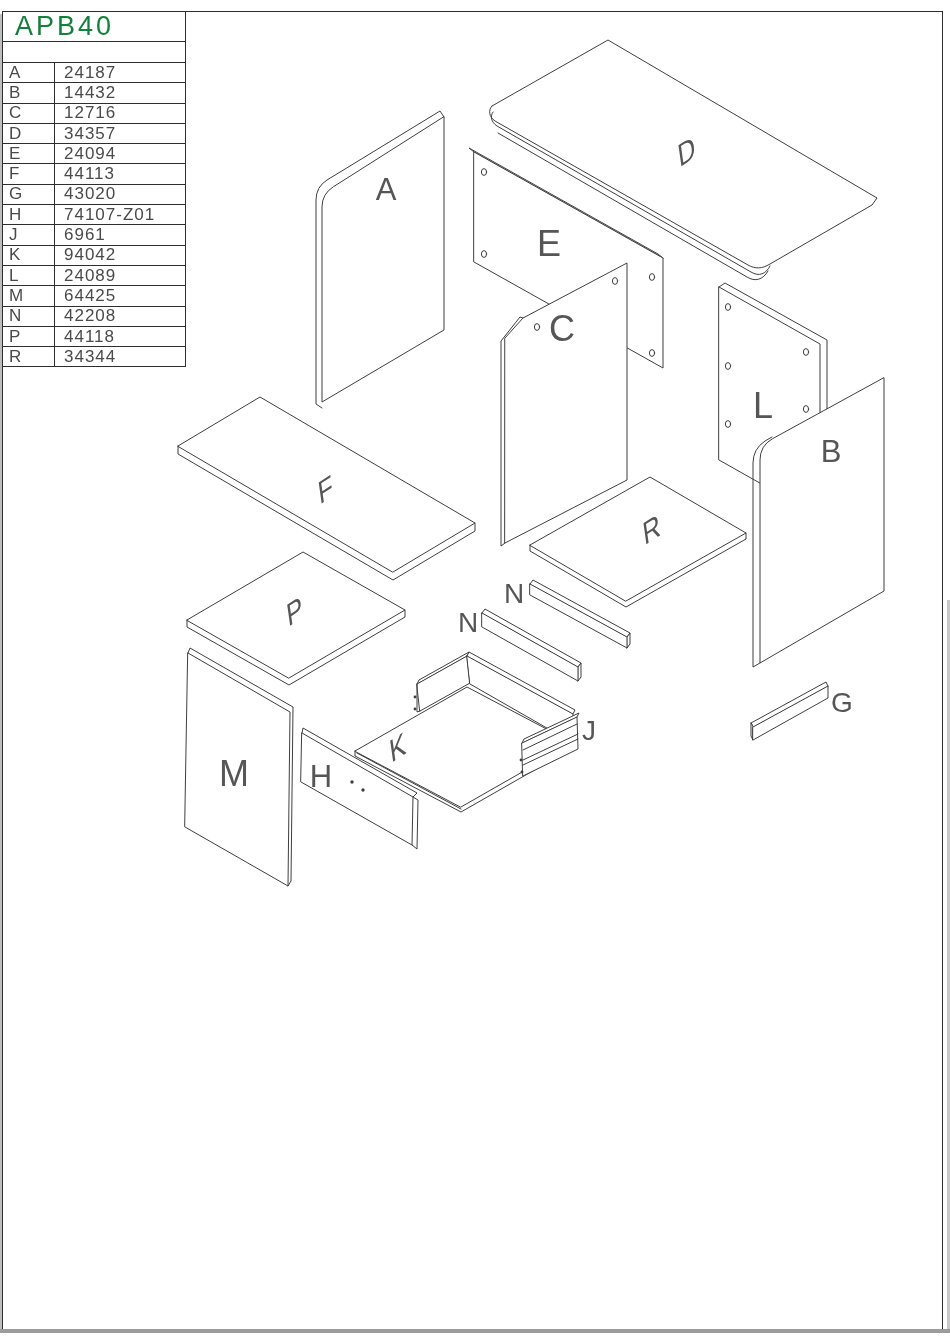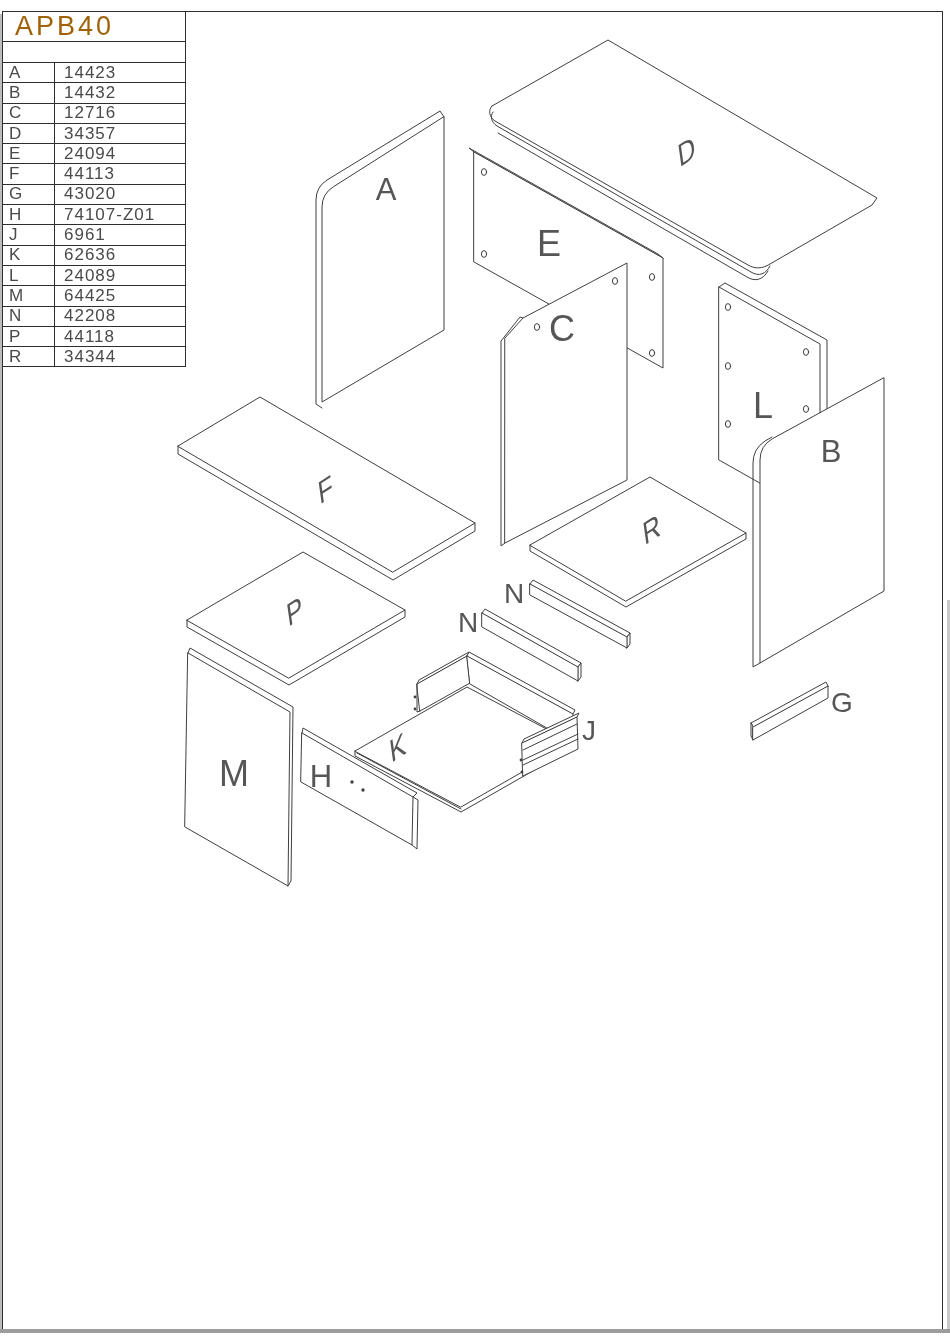--- a/index.html
+++ b/index.html
@@ -11,21 +11,21 @@
     position:absolute; left:2px; top:11px; width:941px; height:1319px;
     border:1px solid #2e2e2e; box-sizing:border-box;
   }
   .edge-bottom { position:absolute; left:0; top:1329px; width:950px; height:4px; background:#9c9c9c; }
   .edge-left   { position:absolute; left:0; top:14px; width:2px; height:1316px; background:#bdbdbd; }
   .edge-right  { position:absolute; left:947px; top:600px; width:3px; height:730px; background:#c8c8c8; }
 
   .parts-table { position:absolute; left:2px; top:11px; width:184px; box-sizing:border-box; }
   .pt-title {
     box-sizing:border-box; height:31px; border-bottom:1px solid #2e2e2e; border-right:1px solid #2e2e2e;
-    font-size:27px; letter-spacing:3px; padding-left:13px; display:flex; align-items:center; color:#a16207;
+    font-size:27px; letter-spacing:3px; padding-left:13px; display:flex; align-items:center; color:#15803d;
   }
   .pt-spacer { box-sizing:border-box; height:21px; border-bottom:1px solid #2e2e2e; border-right:1px solid #2e2e2e; }
   .pt-row {
     box-sizing:border-box; display:flex; height:20.3px; border-bottom:1px solid #2e2e2e; border-right:1px solid #2e2e2e;
     font-size:17px; color:#4a4a4a;
   }
   .pt-letter { box-sizing:border-box; width:53px; border-right:1px solid #2e2e2e; padding-left:7px; display:flex; align-items:center; }
   .pt-num { padding-left:9px; display:flex; align-items:center; letter-spacing:1px; white-space:nowrap; }
 
   svg.diagram { position:absolute; left:0; top:0; }
@@ -45,21 +45,21 @@
 <div class="page">
 
   <div class="frame"></div>
 
   <div class="parts-table">
     <div class="pt-title">APB40</div>
     <div class="pt-spacer"></div>
 
     <div class="pt-row">
       <div class="pt-letter">A</div>
-      <div class="pt-num">14423</div>
+      <div class="pt-num">24187</div>
     </div>
     <div class="pt-row">
       <div class="pt-letter">B</div>
       <div class="pt-num">14432</div>
     </div>
     <div class="pt-row">
       <div class="pt-letter">C</div>
       <div class="pt-num">12716</div>
     </div>
     <div class="pt-row">
@@ -81,21 +81,21 @@
     <div class="pt-row">
       <div class="pt-letter">H</div>
       <div class="pt-num">74107-Z01</div>
     </div>
     <div class="pt-row">
       <div class="pt-letter">J</div>
       <div class="pt-num">6961</div>
     </div>
     <div class="pt-row">
       <div class="pt-letter">K</div>
-      <div class="pt-num">62636</div>
+      <div class="pt-num">94042</div>
     </div>
     <div class="pt-row">
       <div class="pt-letter">L</div>
       <div class="pt-num">24089</div>
     </div>
     <div class="pt-row">
       <div class="pt-letter">M</div>
       <div class="pt-num">64425</div>
     </div>
     <div class="pt-row">

